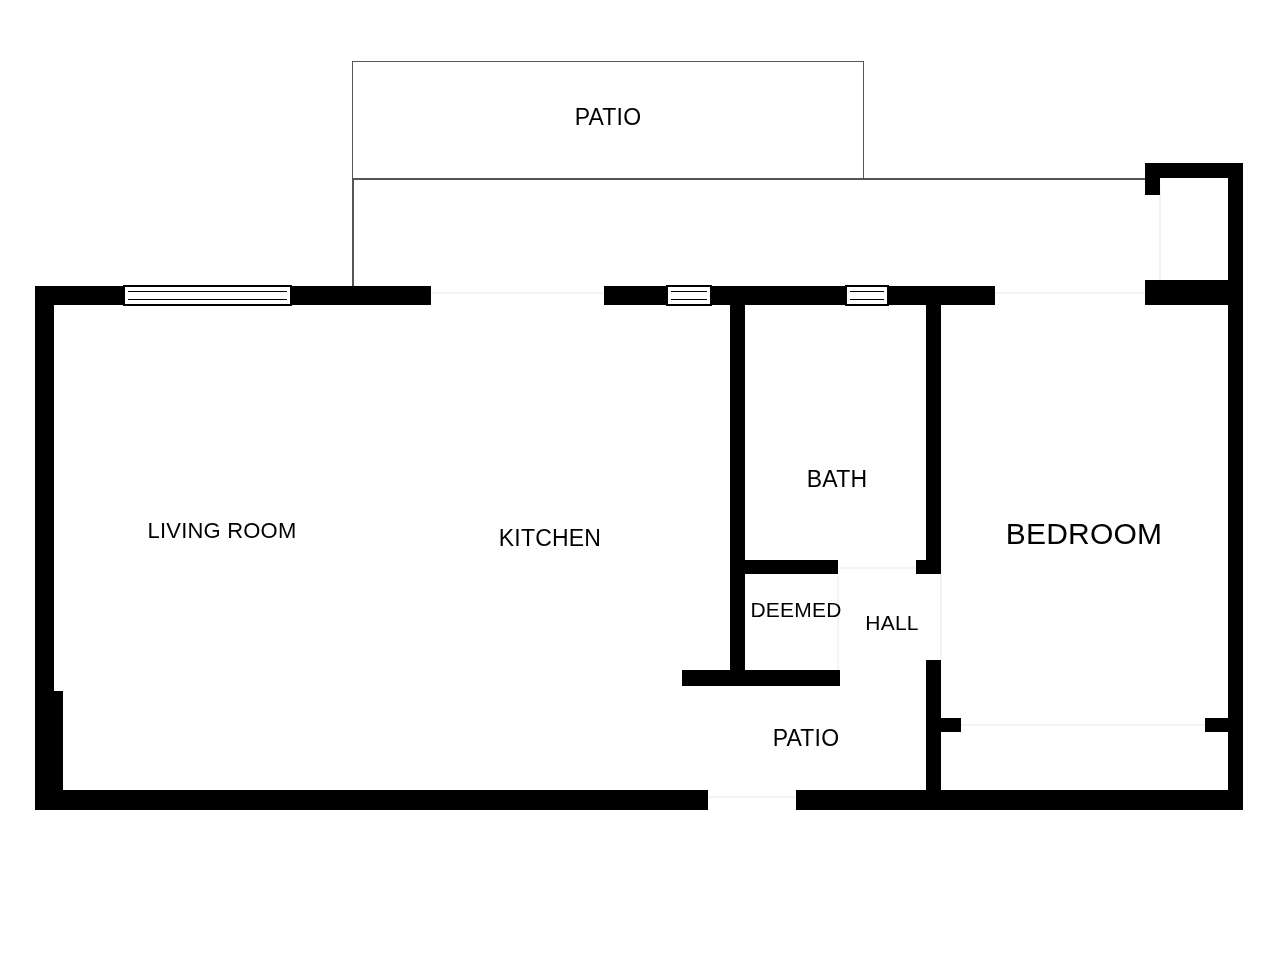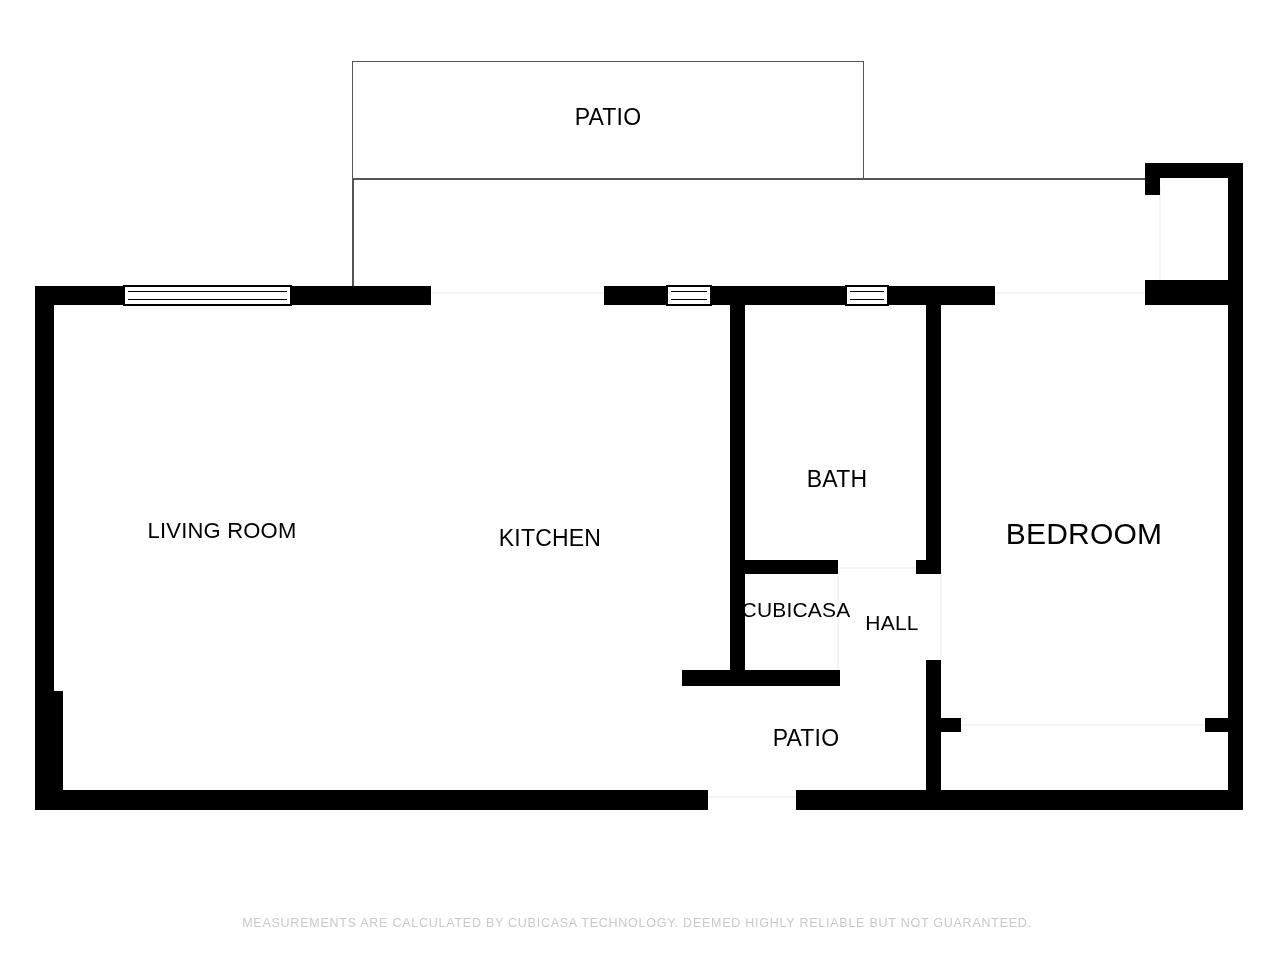--- a/index.html
+++ b/index.html
@@ -140,19 +140,18 @@
     </g>
 
   </svg>
 
   
   <div class="room-label" style="left:608px; top:117px; font-size:23px;">PATIO</div>
   <div class="room-label" style="left:222px; top:531px; font-size:22px;">LIVING ROOM</div>
   <div class="room-label" style="left:550px; top:538px; font-size:23px;">KITCHEN</div>
   <div class="room-label" style="left:837px; top:442px; font-size:23px;margin-top:37px;">BATH</div>
   <div class="room-label" style="left:1084px; top:534px; font-size:30px;">BEDROOM</div>
-  <div class="room-label" style="left:796px; top:610px; font-size:21px;">CUBICASA</div>
+  <div class="room-label" style="left:796px; top:610px; font-size:21px;">DEEMED</div>
   <div class="room-label" style="left:892px; top:623px; font-size:21px;">HALL</div>
   <div class="room-label" style="left:806px; top:738px; font-size:23px;">PATIO</div>
 
   
-  <div class="footer-note">MEASUREMENTS ARE CALCULATED BY CUBICASA TECHNOLOGY. DEEMED HIGHLY RELIABLE BUT NOT GUARANTEED.</div>
 </div>
 
 </body></html>

